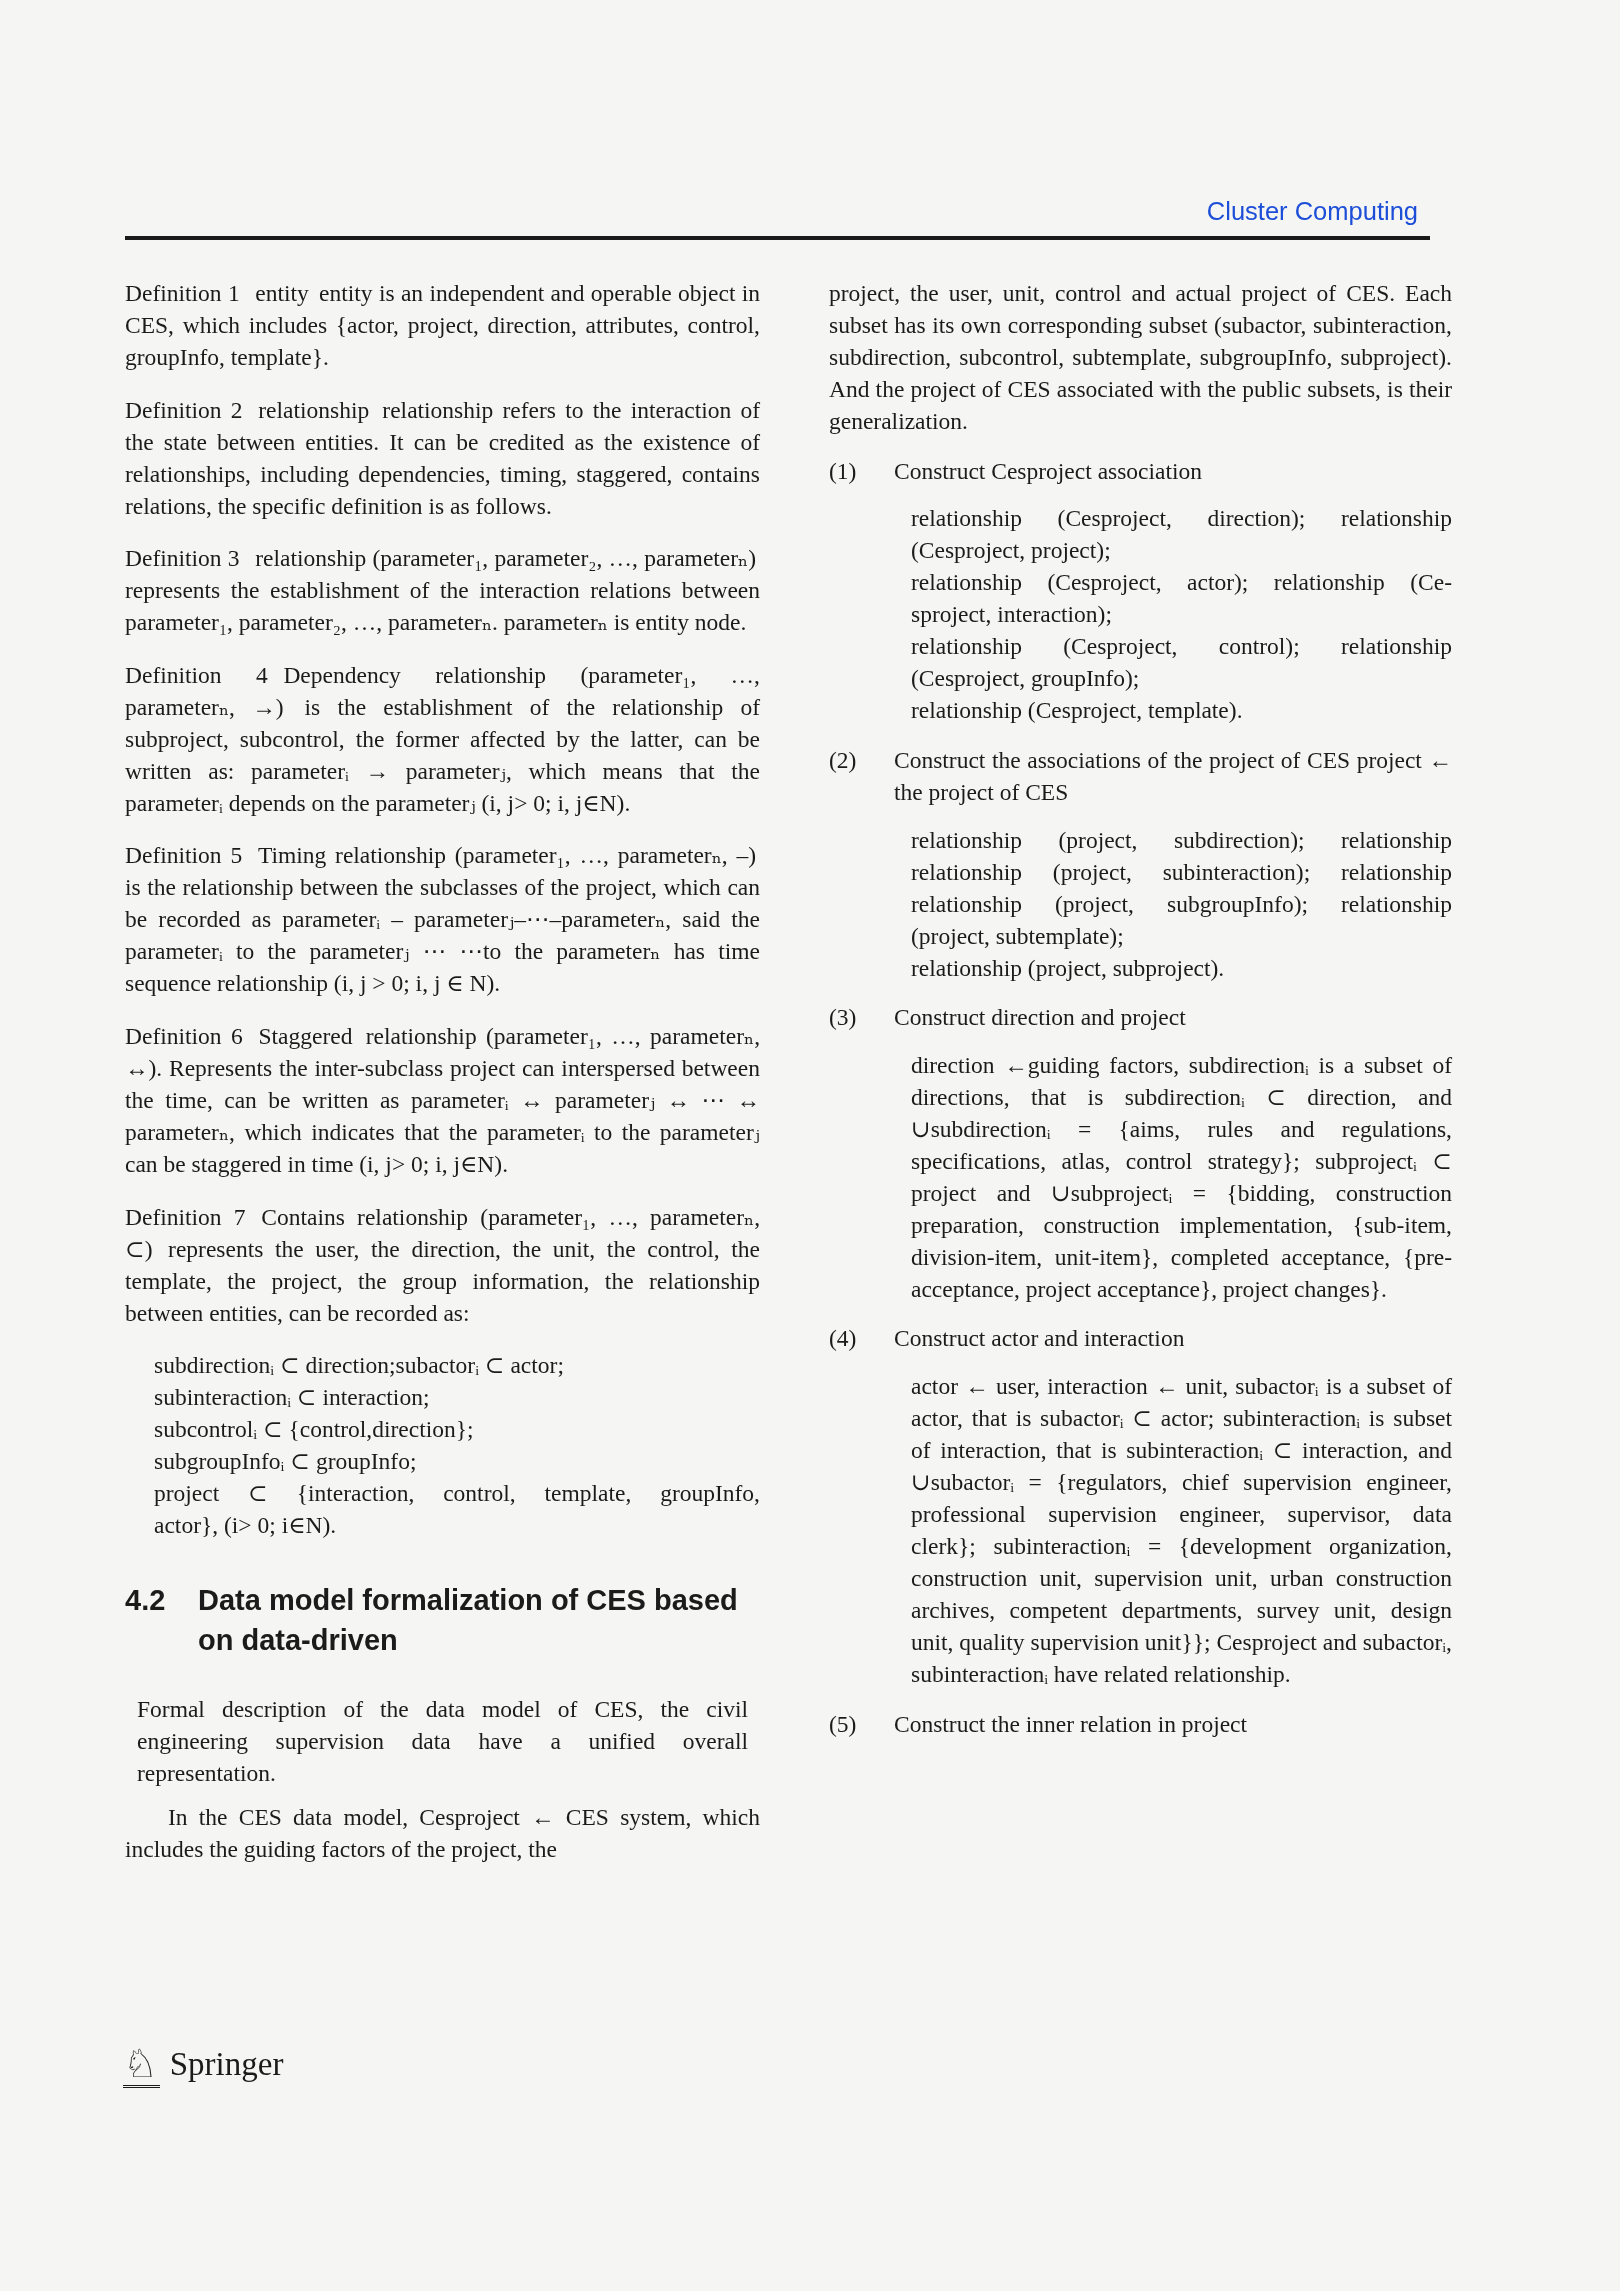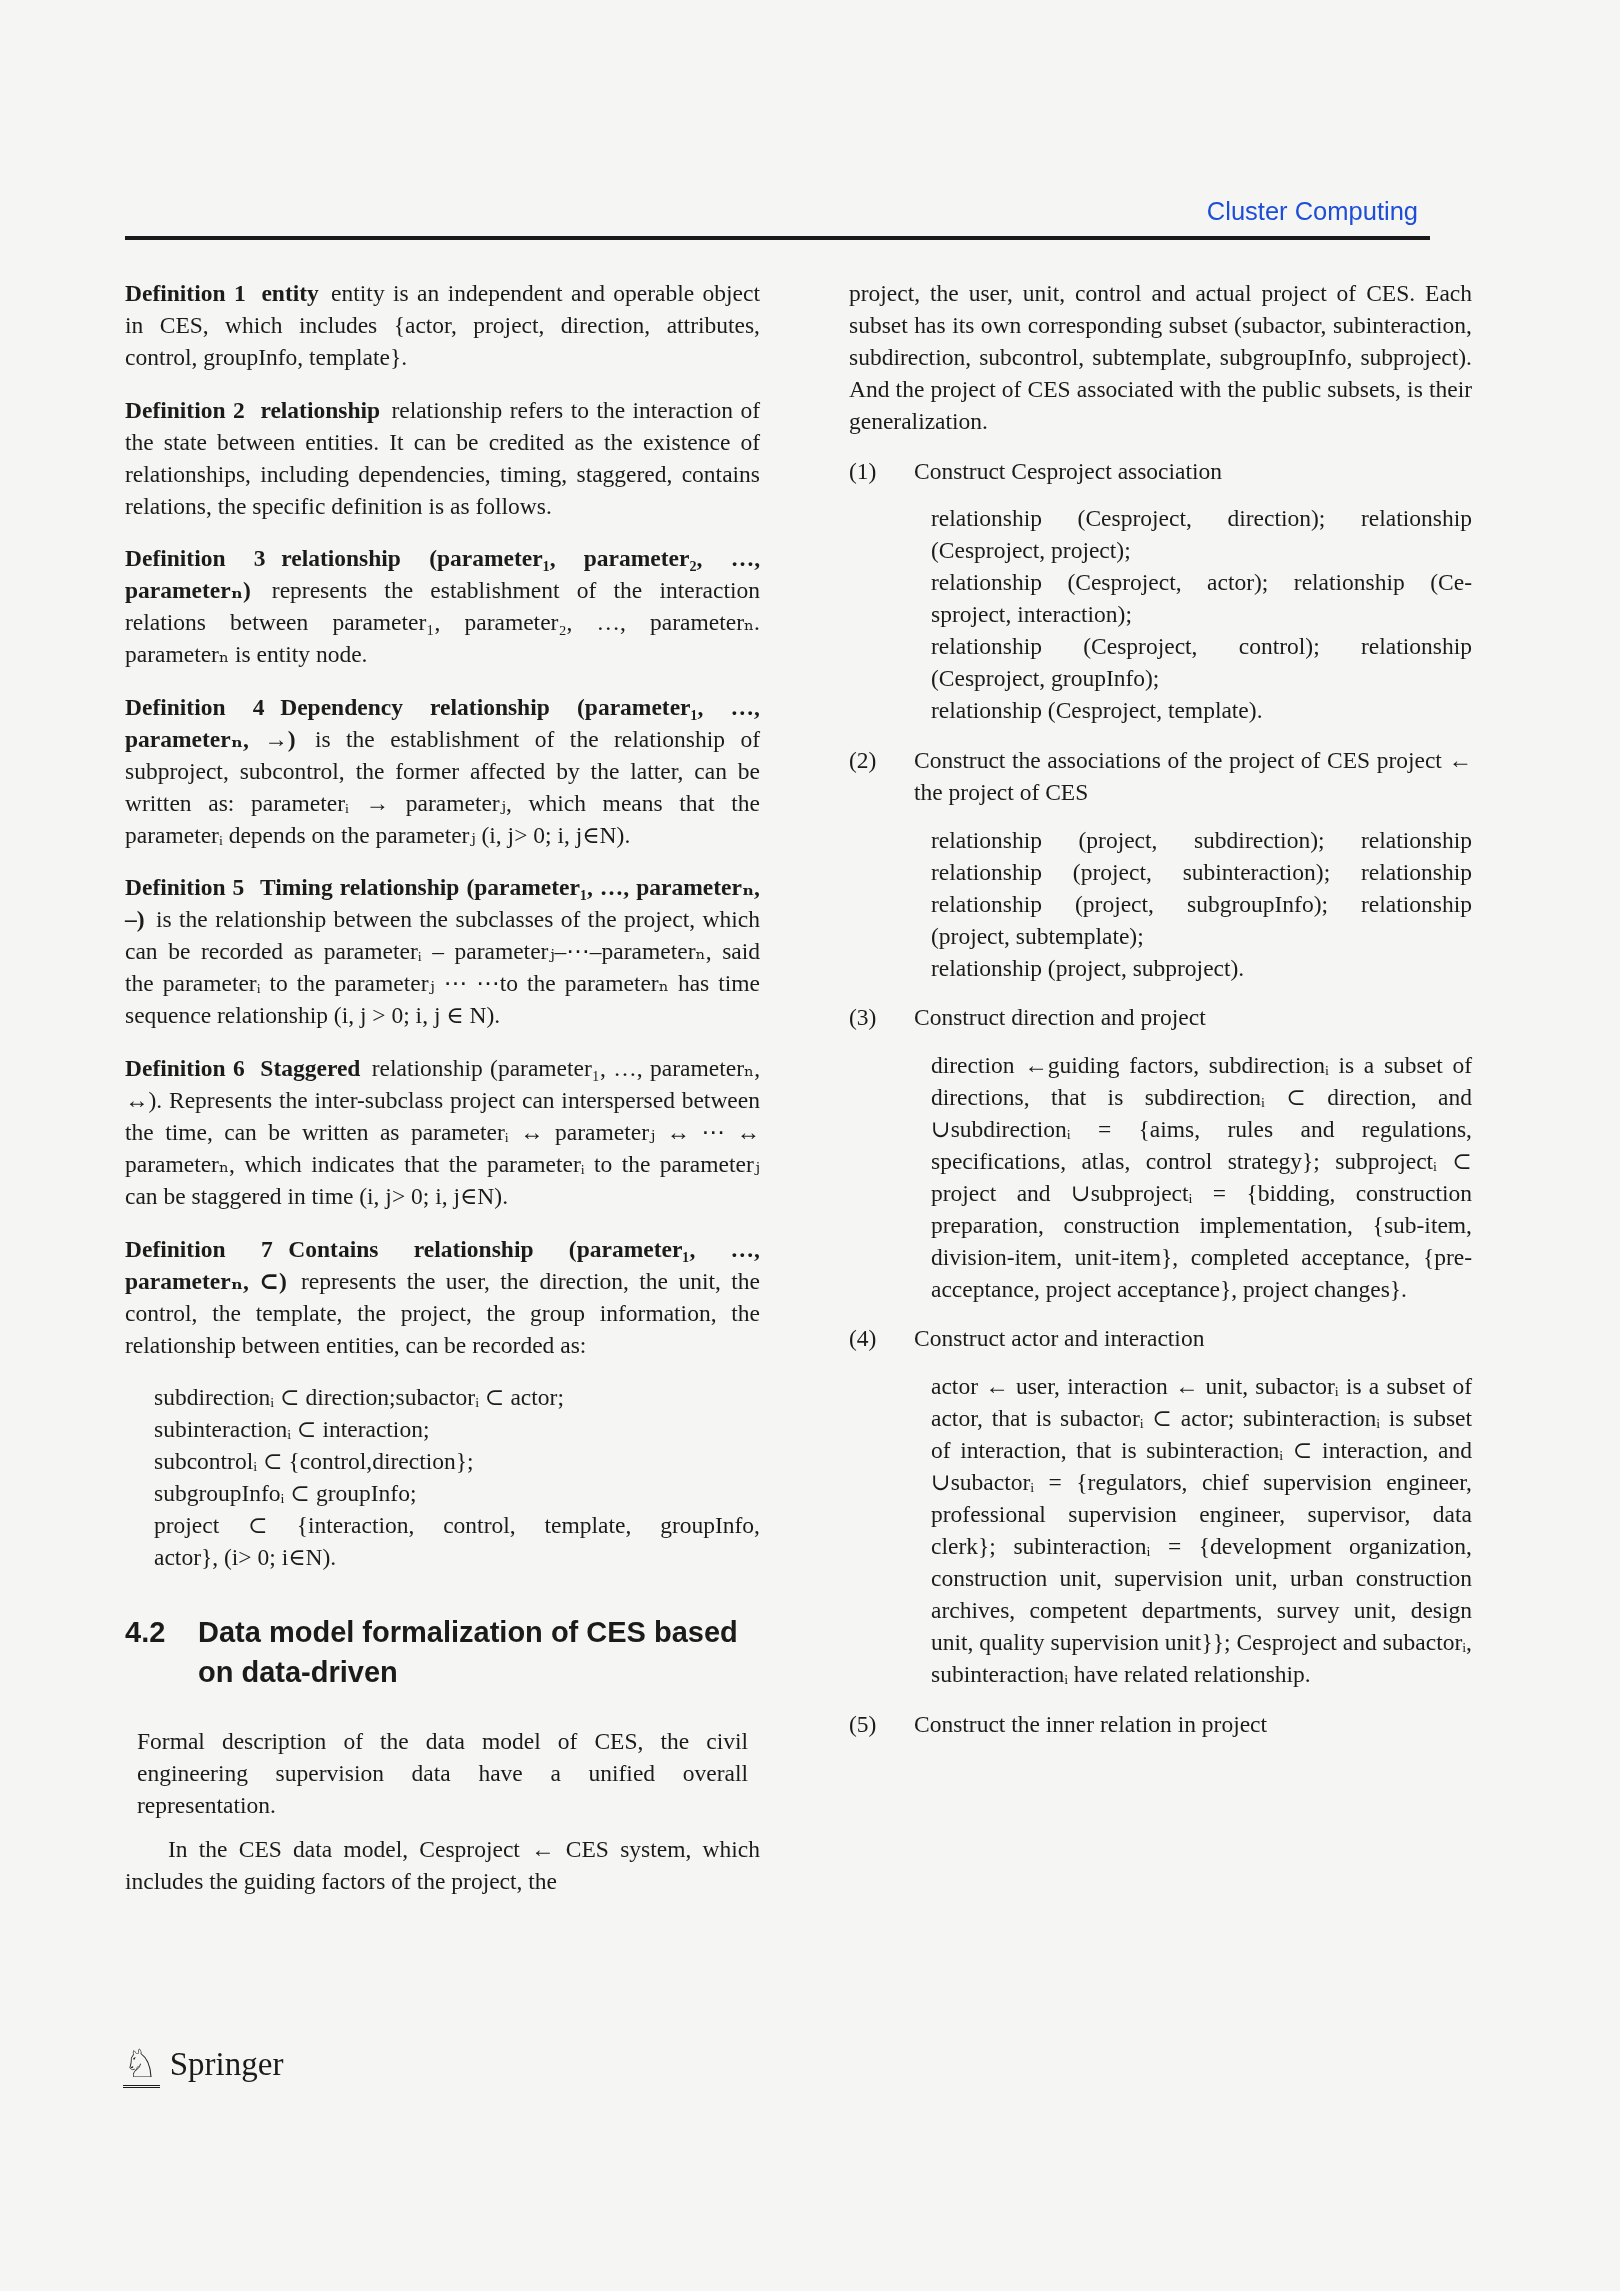--- a/index.html
+++ b/index.html
@@ -16,26 +16,26 @@
     text-align:right;padding-right:9.8px;
     font-family:"Liberation Sans","DejaVu Sans",sans-serif;
     font-size:25.5px;color:#1d4ed8;
   }
   .head-rule{
     position:absolute;top:236px;left:125px;width:1305px;height:3.9px;
     background:#1a1a1a;
   }
   .col{position:absolute;top:277px;font-size:23.5px;line-height:32px;text-align:justify;}
   .col-left{left:125px;width:635px;}
-  .col-right{left:849px;width:623px;}
+  .col-right{left:829px;width:623px;}
   p{margin:0;}
   .def{margin-bottom:20.6px;}
   .dlabel{margin-right:15.7px;}
   .dterm{margin-right:3.9px;}
-  b{font-weight:bold;}
+  b{font-weight:normal;}
   .deflist{margin:3.9px 0 5.9px 29px;}
   .dl-row{line-height:32px;}
   .split{display:flex;justify-content:flex-start;}
   .jline{text-align:justify;text-align-last:justify;}
   .sec{
     display:flex;
     margin:39px 0 33px 0;
     font-family:"Liberation Sans","DejaVu Sans",sans-serif;
     font-weight:bold;font-size:29px;line-height:40px;text-align:left;
   }

